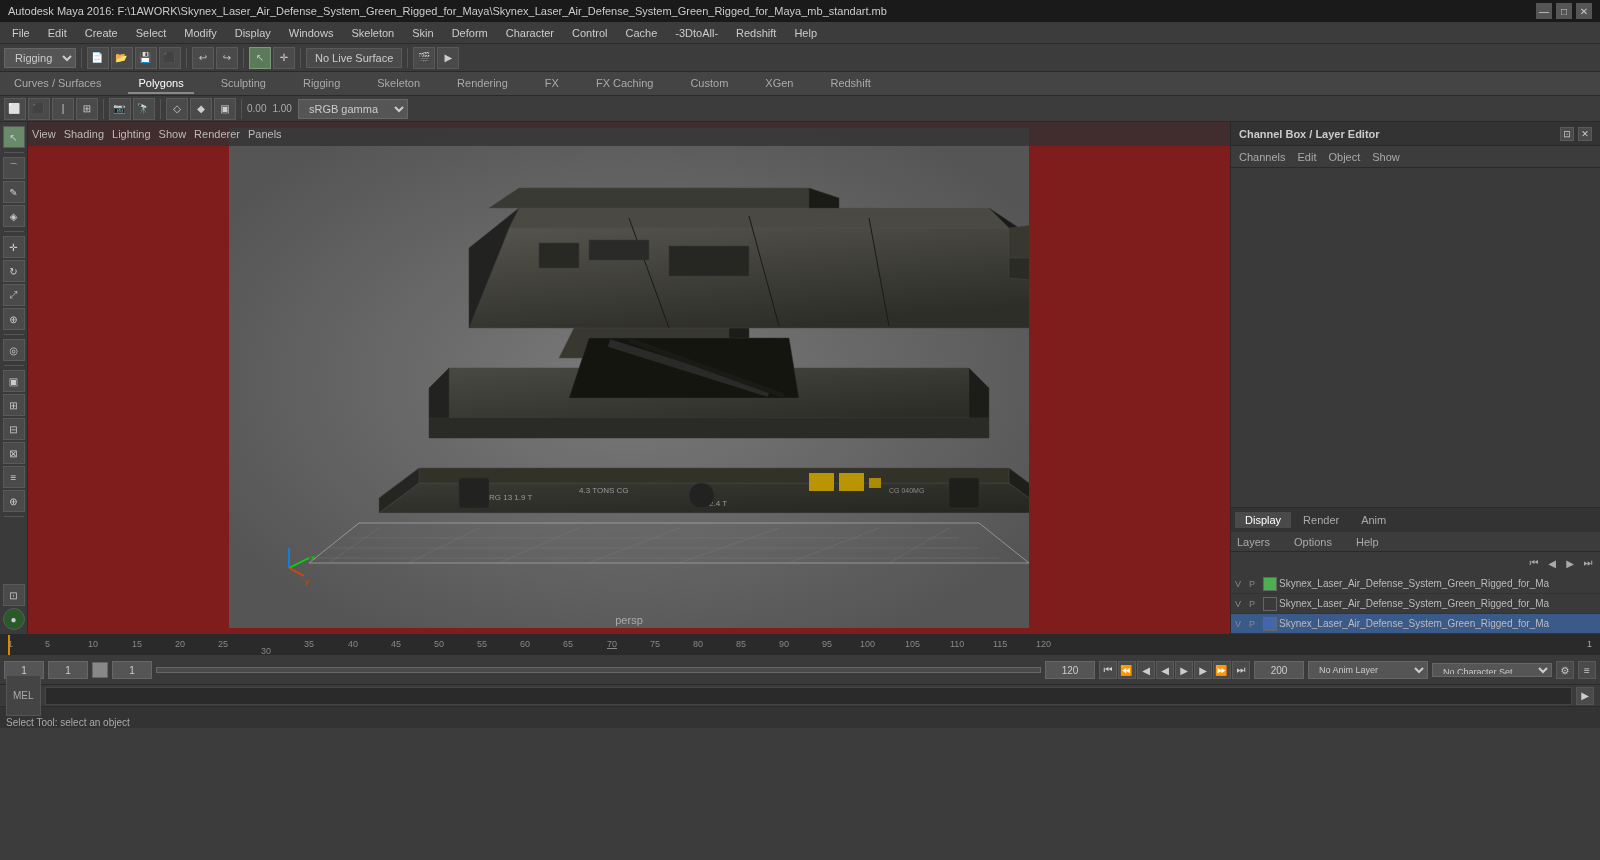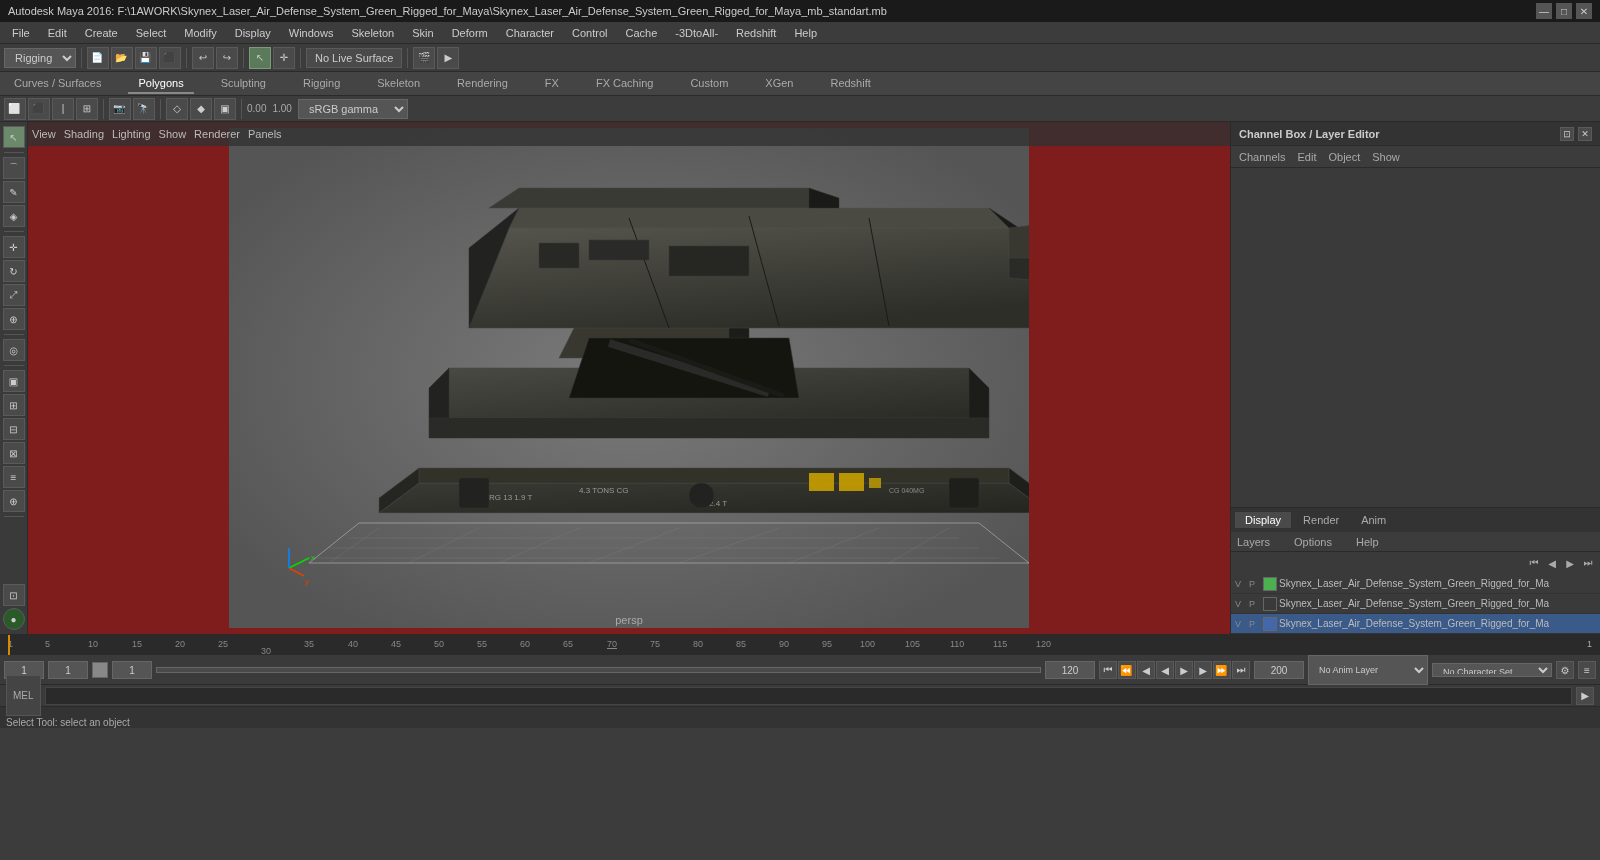--- a/index.html
+++ b/index.html
@@ -722,21 +722,21 @@
       <button class="tc-btn">⏮</button>
       <button class="tc-btn">⏪</button>
       <button class="tc-btn">◀</button>
       <button class="tc-btn">◀</button>
       <button class="tc-btn">▶</button>
       <button class="tc-btn">▶</button>
       <button class="tc-btn">⏩</button>
       <button class="tc-btn">⏭</button>
     </div>
     <input class="tc-input" value="200" style="width: 50px;">
-    <select class="toolbar-dropdown" style="width:120px;font-size:9px;height:30px;">
+    <select class="toolbar-dropdown" style="width:120px;font-size:9px;height:18px;">
       <option>No Anim Layer</option>
     </select>
     <select class="toolbar-dropdown" style="width:120px;font-size:9px;height:14px;">
       <option>No Character Set</option>
     </select>
     <button class="tc-btn">⚙</button>
     <button class="tc-btn">≡</button>
   </div>
 </div>
 

